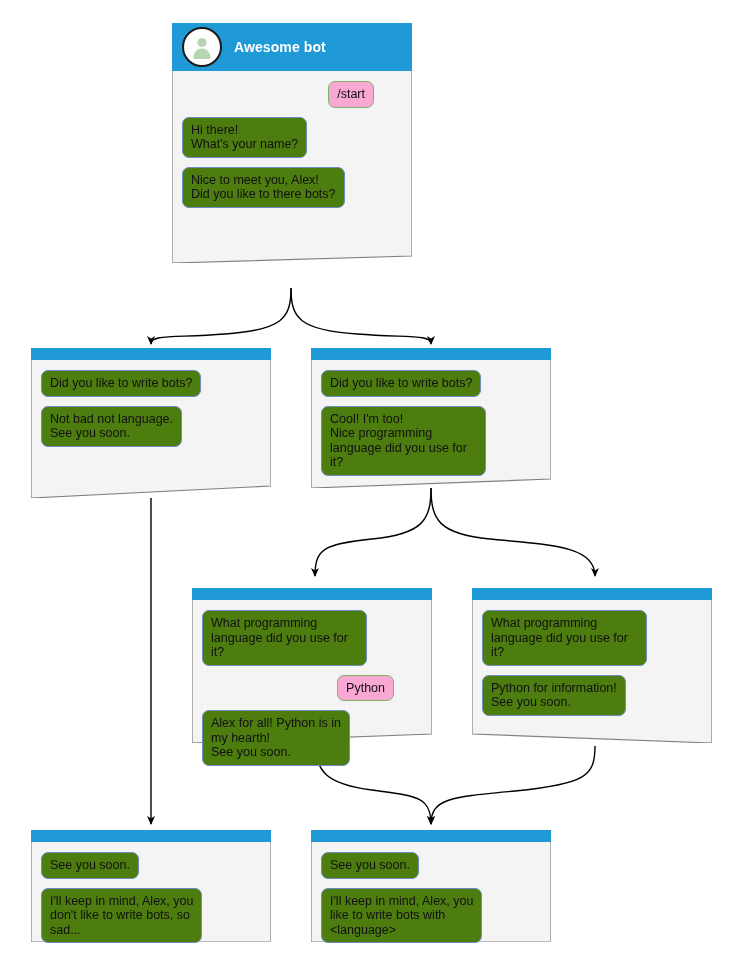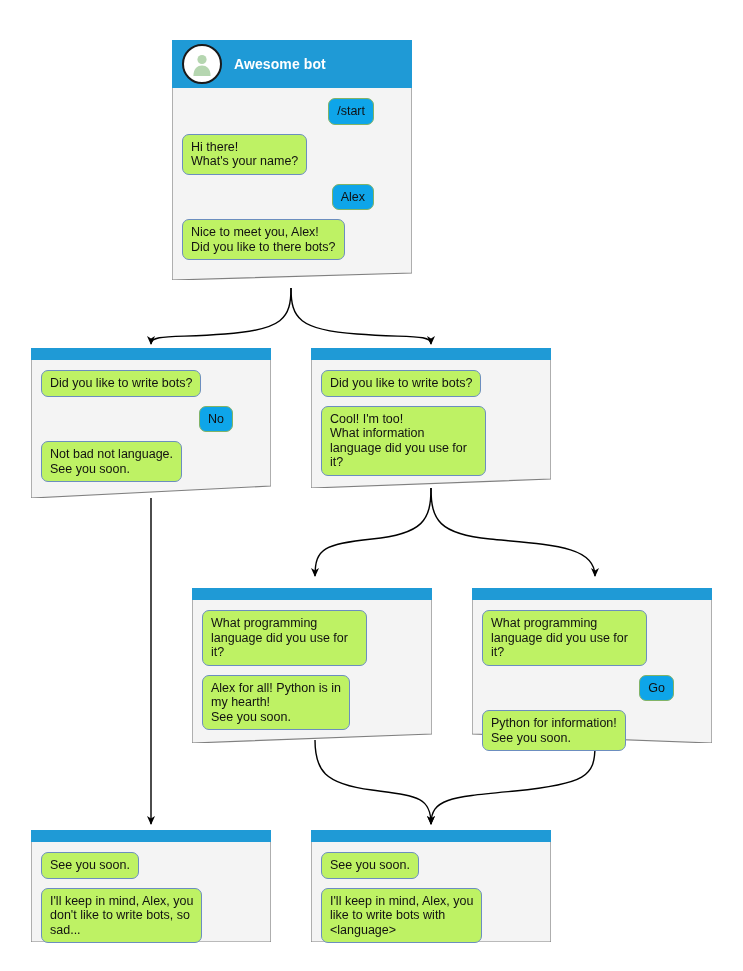--- a/index.html
+++ b/index.html
@@ -102,25 +102,25 @@
     max-width: 165px;
     padding: 5px 8px;
     border-radius: 7px;
     font-size: 12.5px;
     line-height: 14.5px;
     color: #111111;
     white-space: pre-line;
     box-sizing: border-box;
   }
   .msg.bot {
-    background: #bef264;
+    background: #4d7c0f;
     border: 1px solid #6c8ebf;
   }
   .msg.user {
-    background: #0ea5e9;
+    background: #f9a8d4;
     border: 1px solid #82b366;
   }
 
   .row {
     display: flex;
     margin-bottom: 9px;
   }
   .row.left  { justify-content: flex-start; }
   .row.right { justify-content: flex-end; padding-right: 28px; }
 </style>
@@ -145,21 +145,21 @@
     <path d="M431,488 C431,520 423,534 372,539 C325,544 315,548 315,576" marker-end="url(#arrow)"></path>
 
     <path d="M431,488 C431,520 439,534 490,539 C552,545 595,546 595,576" marker-end="url(#arrow)"></path>
 
     <path d="M315,740 C315,770 324,784 372,790 C415,796 431,796 431,824" marker-end="url(#arrow)"></path>
 
     <path d="M595,746 C595,776 586,784 515,791 C452,797 431,798 431,824" marker-end="url(#arrow)"></path>
   </g>
 </svg>
 
-<div class="node" style="left:172px; top:40px; width:240px; height:240px;">
+<div class="node" style="left:172px; top:23px; width:240px; height:240px;">
   <div class="node-paper">
     <svg viewBox="0 0 240 240" preserveAspectRatio="none">
       <polygon points="0,0 240,0 240,233 0,240" fill="#f4f4f4" stroke="#808080" stroke-width="1.2"></polygon>
     </svg>
   </div>
   <div class="node-inner">
     <div class="node-header">
       <div class="avatar">
         <svg width="26" height="26" viewBox="0 0 26 26">
           <circle cx="13" cy="8.5" r="4.6" fill="#b5d6b0"></circle>
@@ -169,46 +169,40 @@
       <div class="bot-title">Awesome bot</div>
     </div>
     <div class="chat-area">
       <div class="row right">
           <span class="msg user">/start</span>
         </div>
       <div class="row left">
           <span class="msg bot">Hi there!
 What's your name?</span>
         </div>
-      <div class="row right">
-          <span class="msg user">Alex</span>
-        </div>
       <div class="row left">
           <span class="msg bot">Nice to meet you, Alex!
 Did you like to there bots?</span>
         </div>
     </div>
   </div>
 </div>
 
 <div class="node" style="left:31px; top:348px; width:240px; height:150px;">
   <div class="node-paper">
     <svg viewBox="0 0 240 150" preserveAspectRatio="none">
       <polygon points="0,0 240,0 240,138 0,150" fill="#f4f4f4" stroke="#808080" stroke-width="1.2"></polygon>
     </svg>
   </div>
   <div class="node-inner">
     <div class="node-header slim"></div>
     <div class="chat-area">
       <div class="row left">
           <span class="msg bot">Did you like to write bots?</span>
         </div>
-      <div class="row right">
-          <span class="msg user">No</span>
-        </div>
       <div class="row left">
           <span class="msg bot">Not bad not language.
 See you soon.</span>
         </div>
     </div>
   </div>
 </div>
 
 <div class="node" style="left:311px; top:348px; width:240px; height:140px;">
   <div class="node-paper">
@@ -217,39 +211,42 @@
     </svg>
   </div>
   <div class="node-inner">
     <div class="node-header slim"></div>
     <div class="chat-area">
       <div class="row left">
           <span class="msg bot">Did you like to write bots?</span>
         </div>
       <div class="row left">
           <span class="msg bot">Cool! I'm too!
-What information
+Nice programming
 language did you use for it?</span>
         </div>
     </div>
   </div>
 </div>
 
 <div class="node" style="left:192px; top:588px; width:240px; height:155px;">
   <div class="node-paper">
     <svg viewBox="0 0 240 155" preserveAspectRatio="none">
       <polygon points="0,0 240,0 240,146 0,155" fill="#f4f4f4" stroke="#808080" stroke-width="1.2"></polygon>
     </svg>
   </div>
   <div class="node-inner">
     <div class="node-header slim"></div>
     <div class="chat-area">
       <div class="row left">
           <span class="msg bot">What programming
 language did you use for it?</span>
+        </div>
+      <div class="row right">
+          <span class="msg user">Python</span>
         </div>
       <div class="row left">
           <span class="msg bot">Alex for all! Python is in
 my hearth!
 See you soon.</span>
         </div>
     </div>
   </div>
 </div>
 
@@ -259,23 +256,20 @@
       <polygon points="0,0 240,0 240,155 0,146" fill="#f4f4f4" stroke="#808080" stroke-width="1.2"></polygon>
     </svg>
   </div>
   <div class="node-inner">
     <div class="node-header slim"></div>
     <div class="chat-area">
       <div class="row left">
           <span class="msg bot">What programming
 language did you use for it?</span>
         </div>
-      <div class="row right">
-          <span class="msg user">Go</span>
-        </div>
       <div class="row left">
           <span class="msg bot">Python for information!
 See you soon.</span>
         </div>
     </div>
   </div>
 </div>
 
 <div class="node" style="left:31px; top:830px; width:240px; height:112px;">
   <div class="node-paper">

